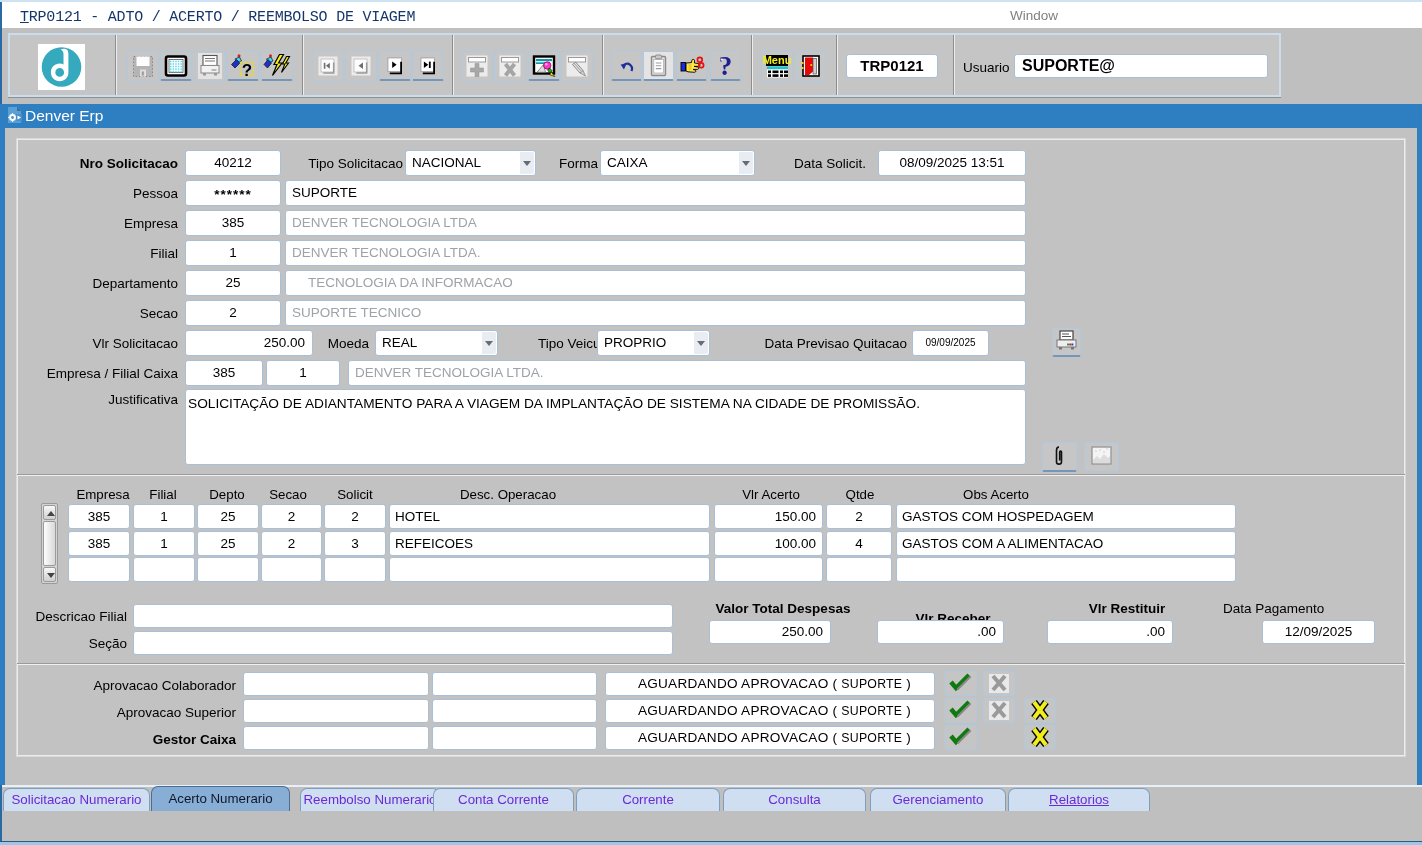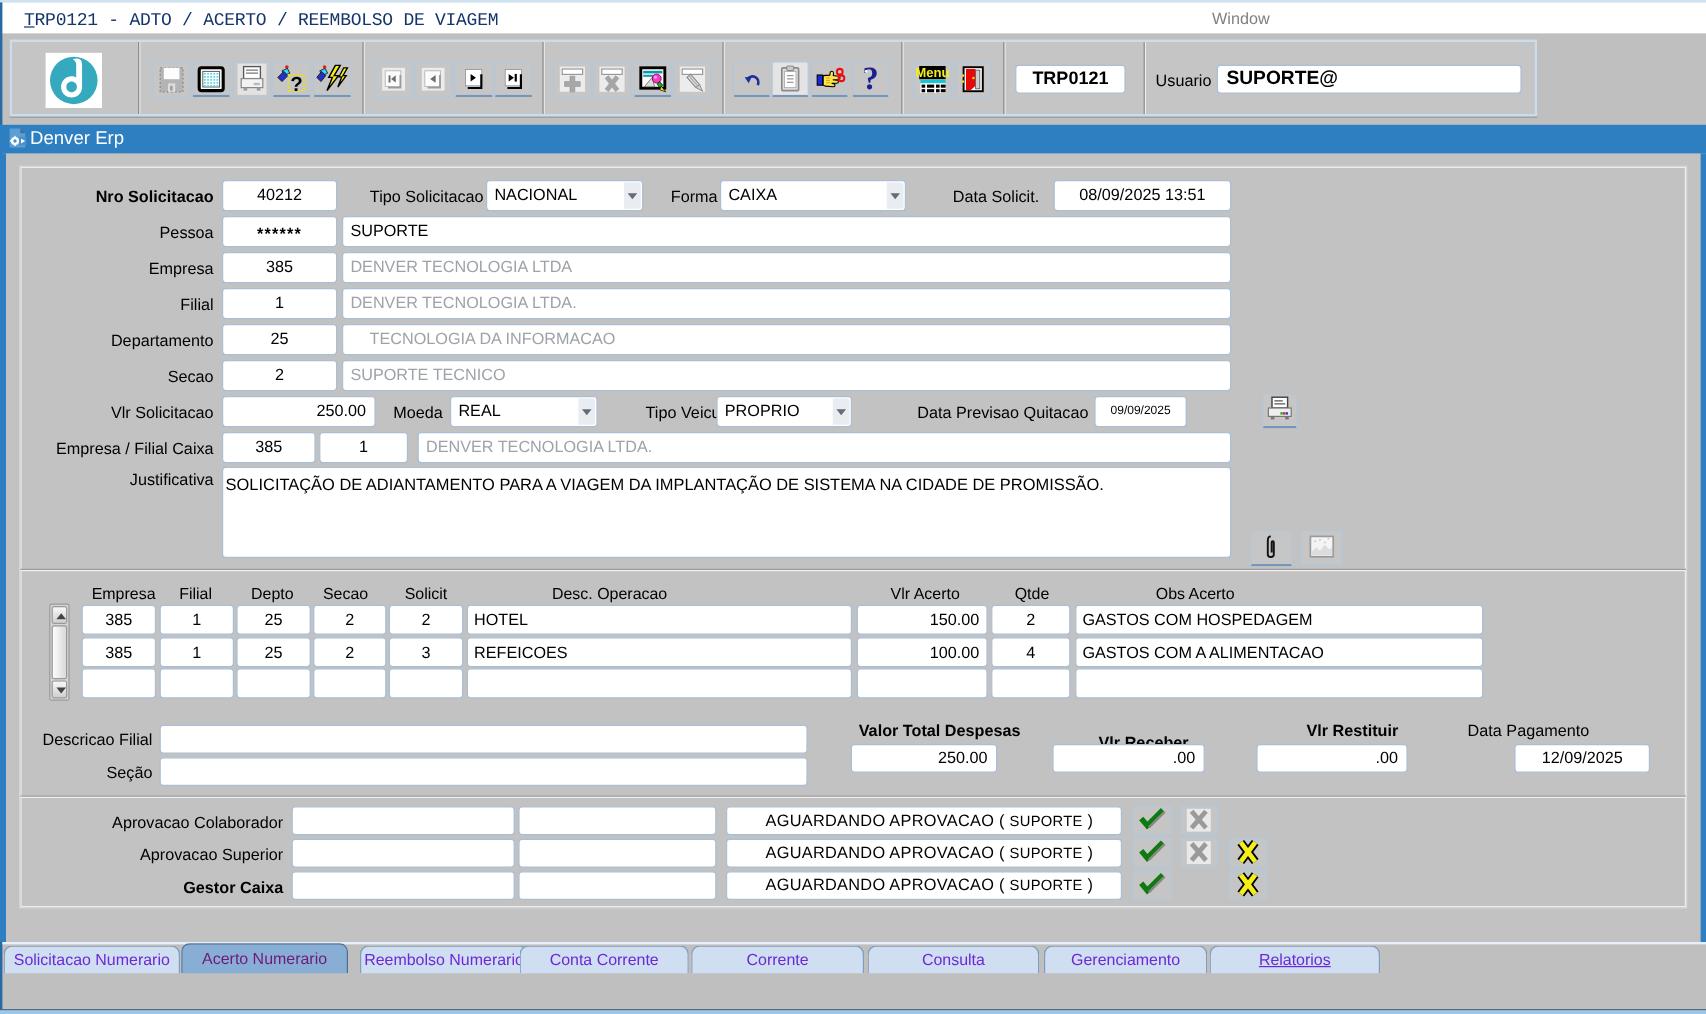--- a/index.html
+++ b/index.html
@@ -474,21 +474,21 @@
 <div class="apbtn btnb" style="left:1024px;top:725px;width:32px;">
         <svg width="30" height="22" viewBox="0 0 30 22">
           <path d="M9 3 L21 19 M21 3 L9 19" stroke="#000" stroke-width="7"></path>
           <path d="M9 3 L21 19 M21 3 L9 19" stroke="#f2ee18" stroke-width="4"></path>
         </svg>
       </div>
 </div>
 
 <div class="abs" style="left:2px;top:785px;width:1420px;height:2px;background:#e8eff7;"></div>
 <div class="tab" style="left:3px;width:147px;">Solicitacao Numerario</div>
-<div class="tab" style="left:151px;width:139px;top:786px;height:25px;background:#88aed6;border-color:#4a6e94;color:#701a75;line-height:23px;">Acerto Numerario</div>
+<div class="tab" style="left:151px;width:139px;top:786px;height:25px;background:#88aed6;border-color:#4a6e94;color:#0f172a;line-height:23px;">Acerto Numerario</div>
 <div class="tab" style="left:300px;width:140px;">Reembolso Numerario</div>
 <div class="tab" style="left:433px;width:141px;">Conta Corrente</div>
 <div class="tab" style="left:576px;width:144px;">Corrente</div>
 <div class="tab" style="left:723px;width:143px;">Consulta</div>
 <div class="tab" style="left:870px;width:136px;">Gerenciamento</div>
 <div class="tab" style="left:1008px;width:142px;text-decoration:underline;">Relatorios</div>
 
 </div>
 
 </body></html>

